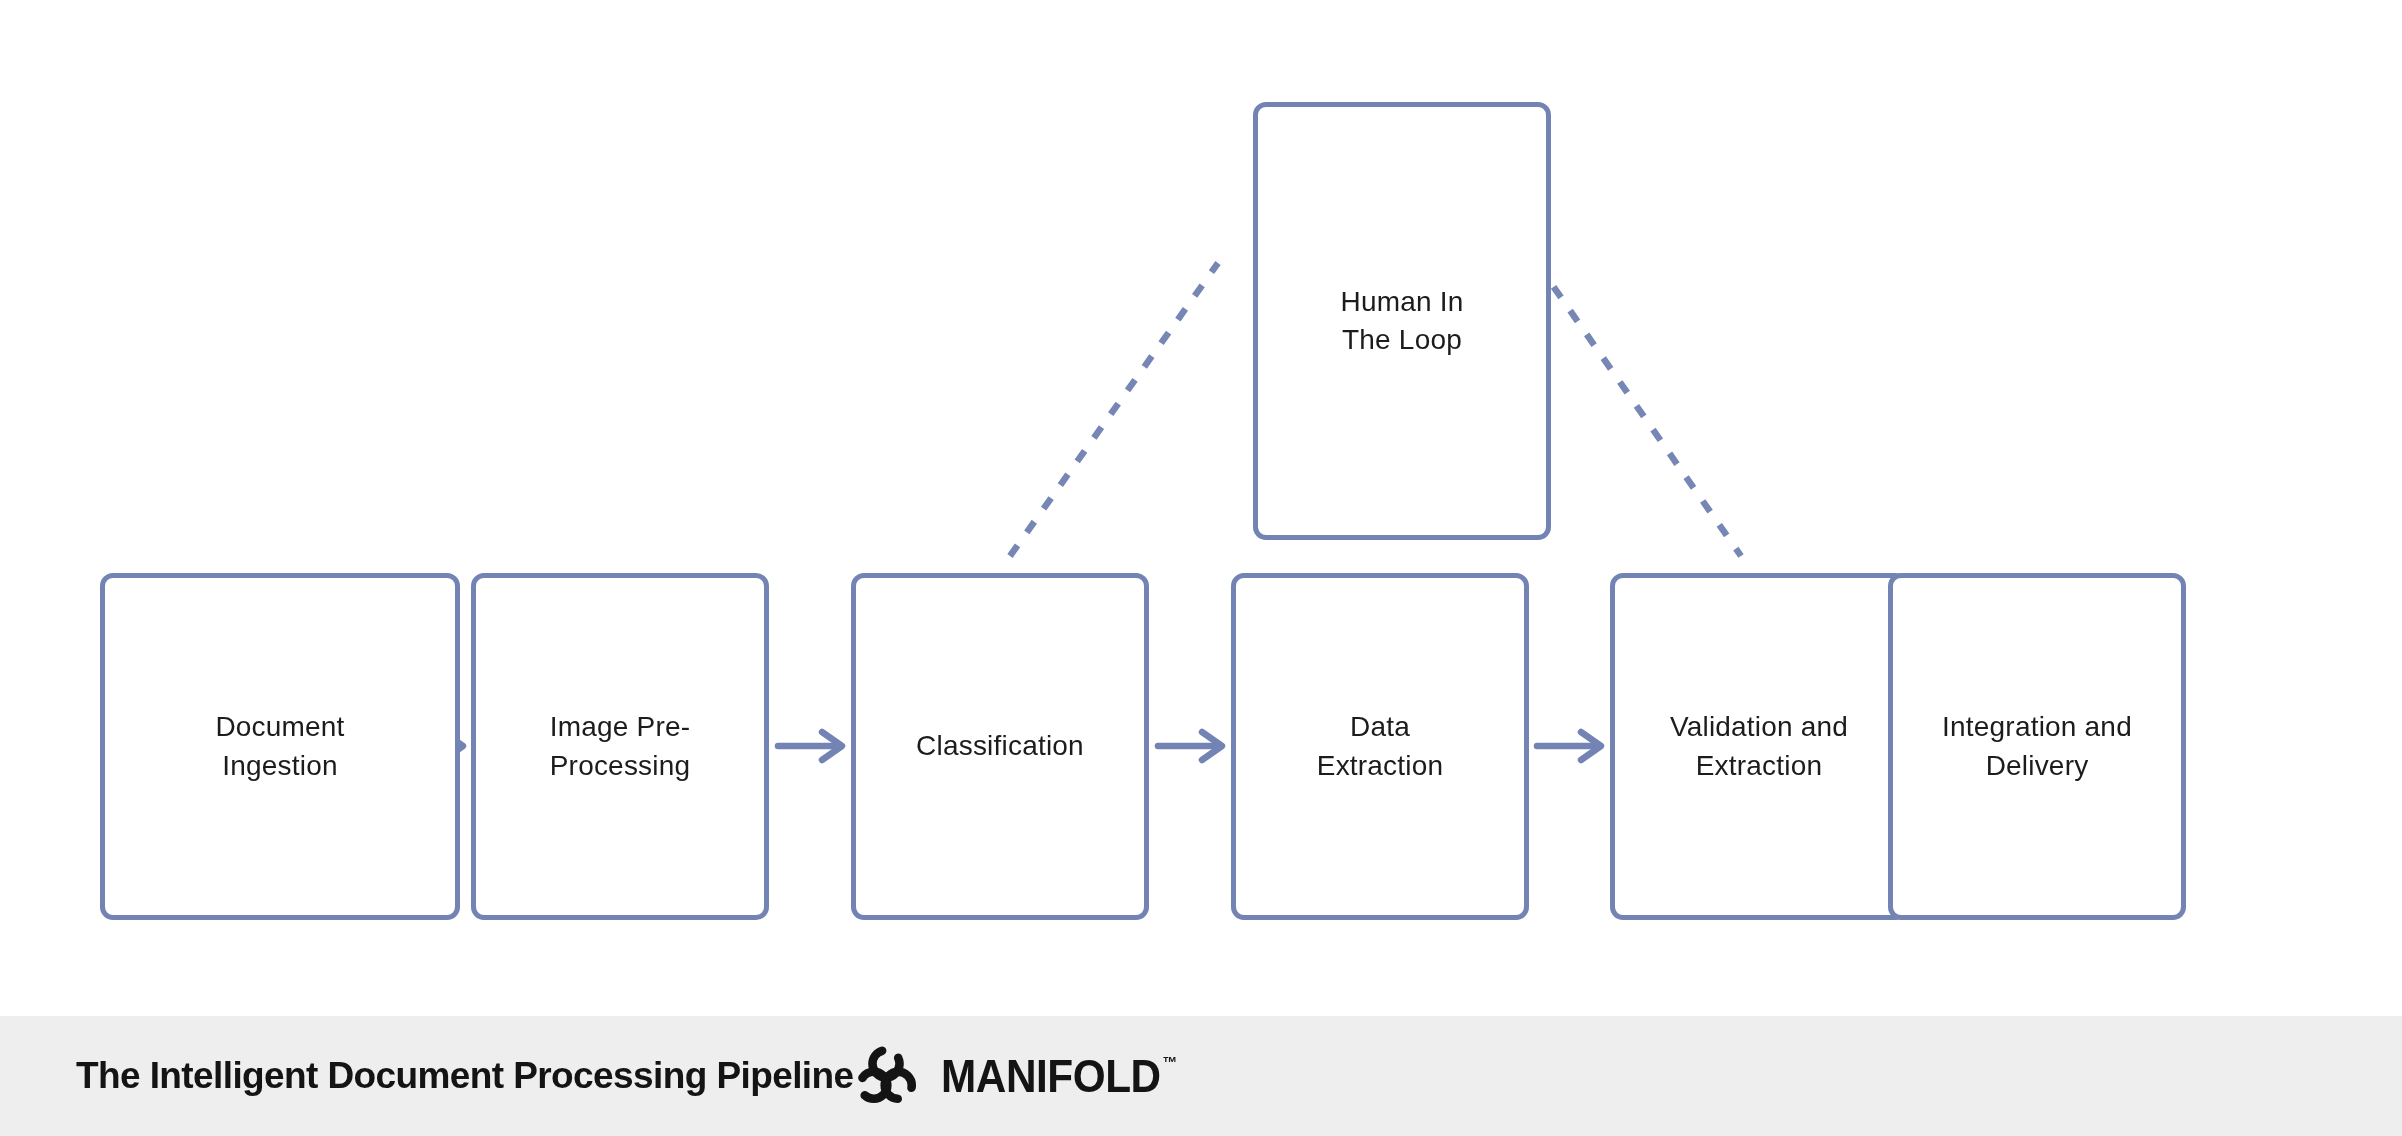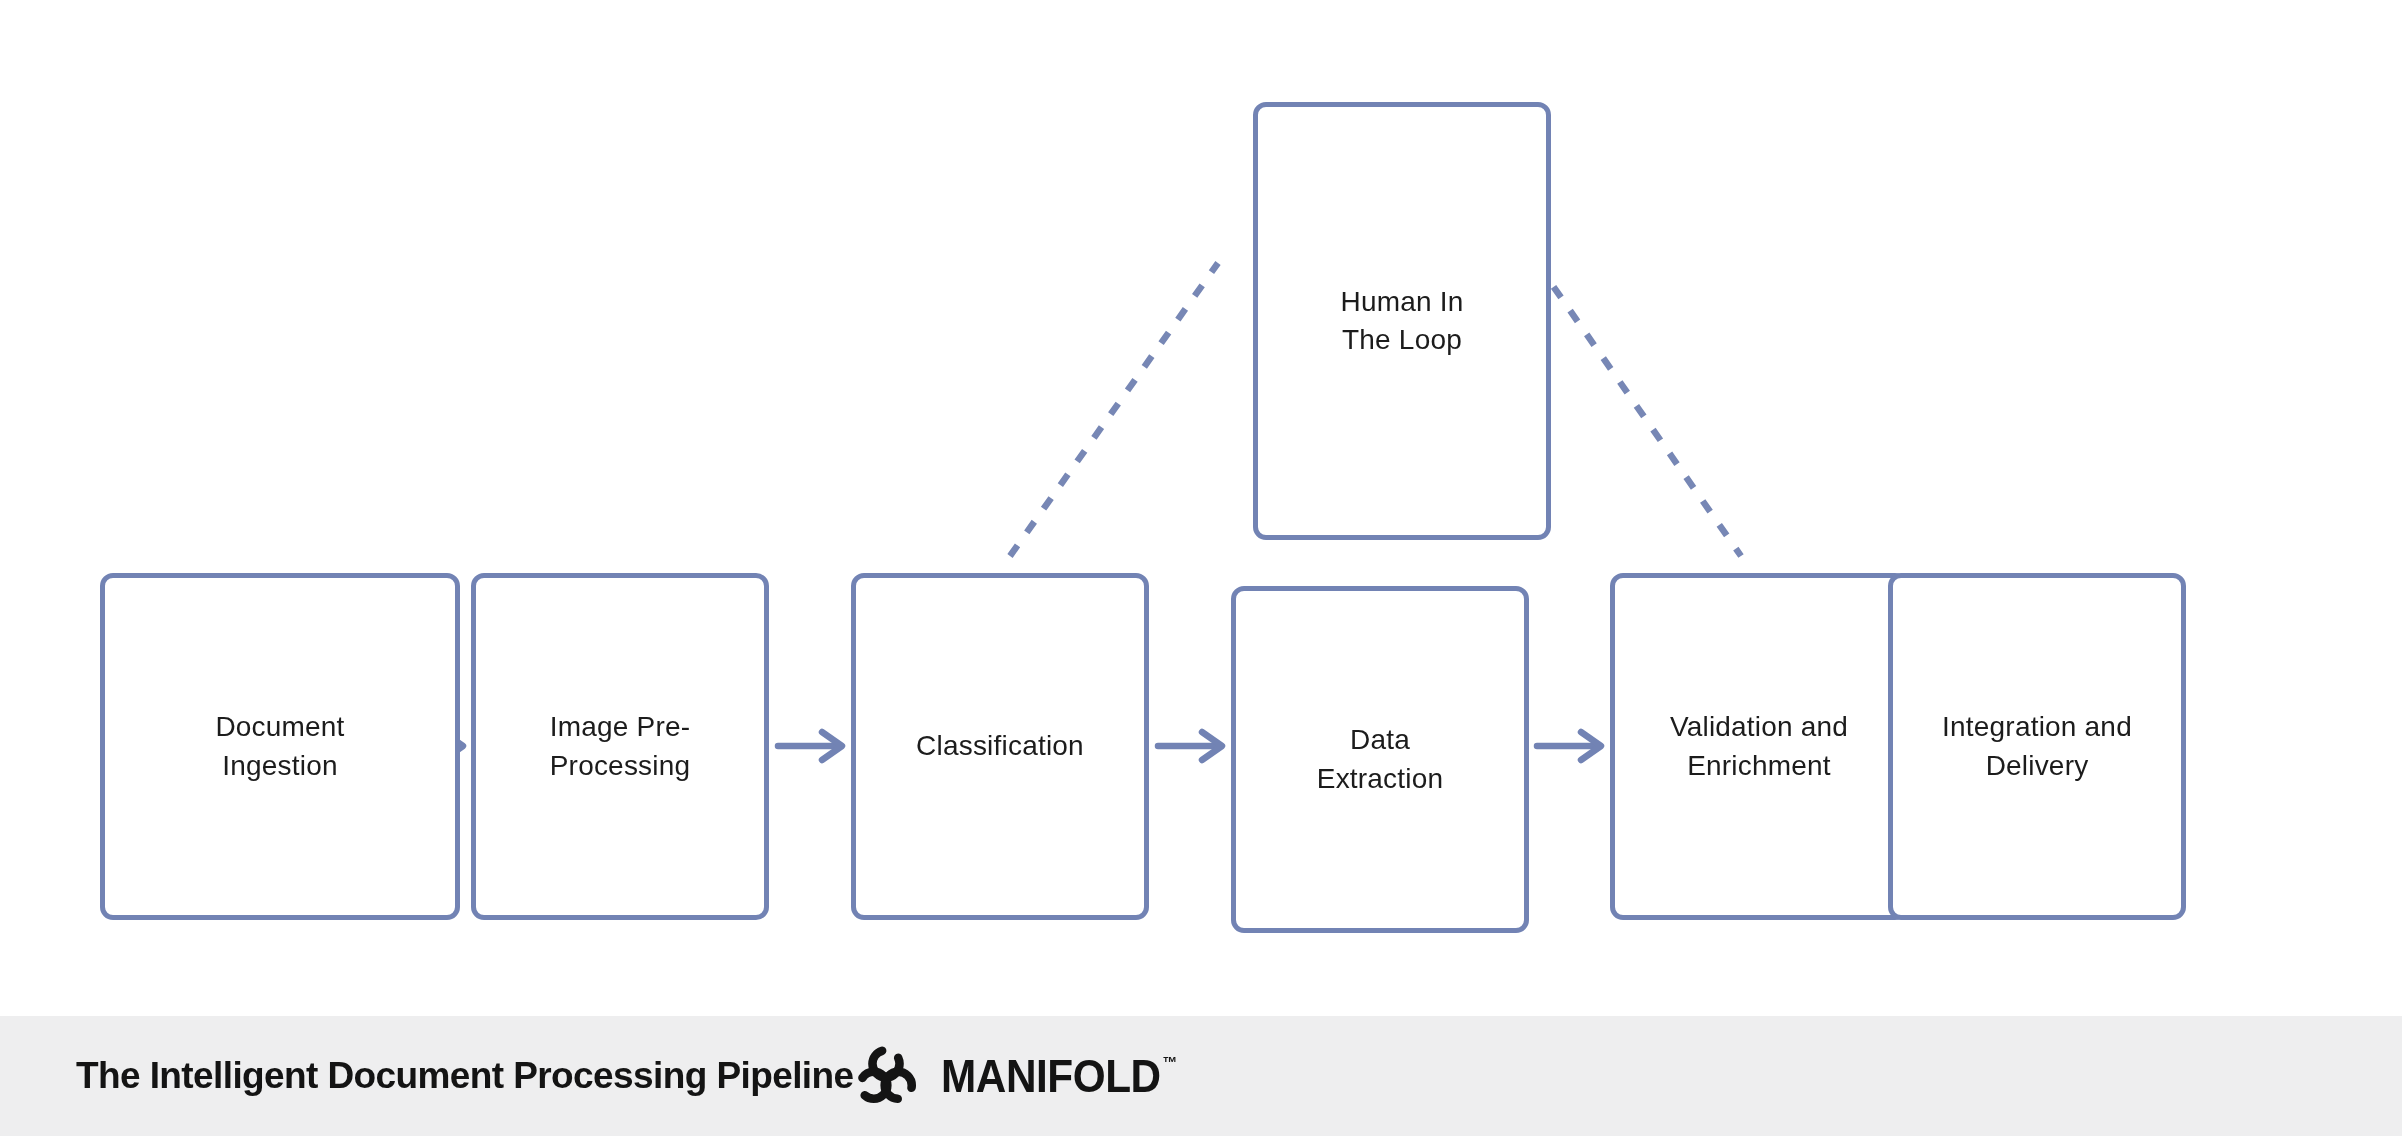--- a/index.html
+++ b/index.html
@@ -126,27 +126,27 @@
     <span class="node-label">Document
 Ingestion</span>
   </div>
   <div class="node" style="left:851px; top:573px; width:298px; height:347px;">
     <span class="node-label">Classification</span>
   </div>
   <div class="node" style="left:471px; top:573px; width:298px; height:347px;">
     <span class="node-label">Image Pre-
 Processing</span>
   </div>
-  <div class="node" style="left:1231px; top:586px; width:298px; height:347px;">
+  <div class="node" style="left:1231px; top:573px; width:298px; height:347px;">
     <span class="node-label">Data
 Extraction</span>
   </div>
   <div class="node" style="left:1610px; top:573px; width:298px; height:347px;">
     <span class="node-label">Validation and
-Enrichment</span>
+Extraction</span>
   </div>
   <div class="node" style="left:1888px; top:573px; width:298px; height:347px;">
     <span class="node-label">Integration and
 Delivery</span>
   </div>
   <div class="node" style="left:1243px; top:102px; width:298px; height:438px;margin-left:10px;">
     <span class="node-label">Human In
 The Loop</span>
   </div>
 

